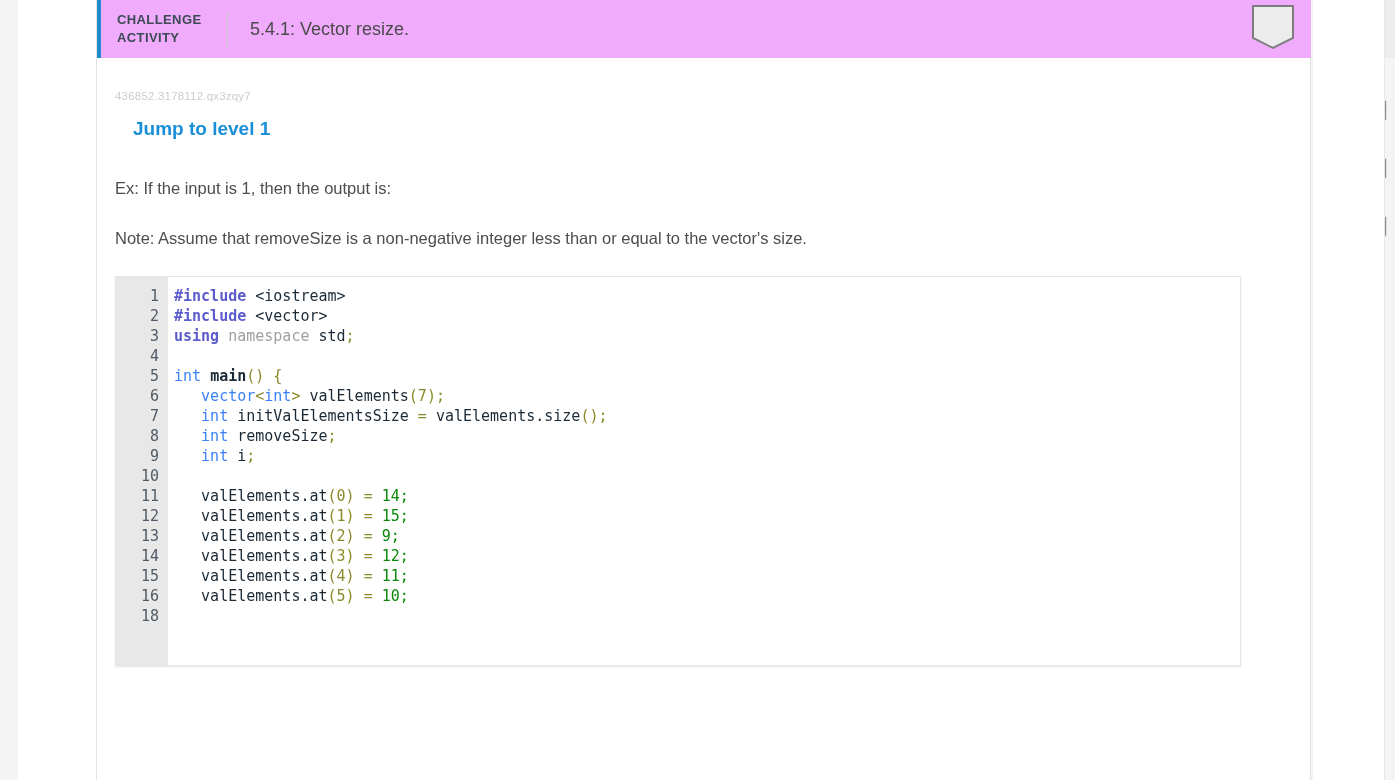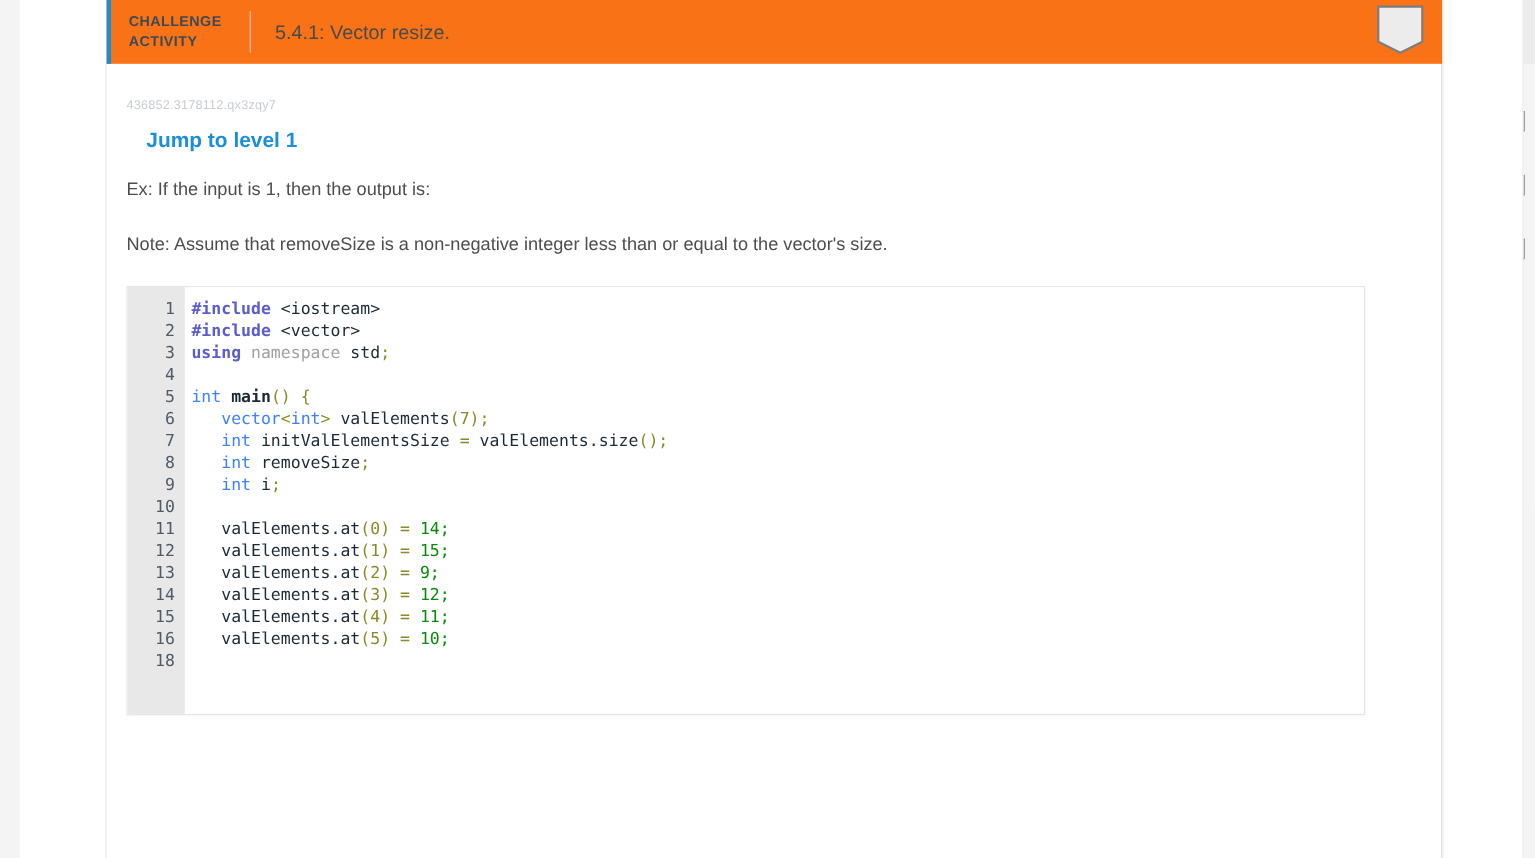--- a/index.html
+++ b/index.html
@@ -34,21 +34,21 @@
     position: absolute; left: 1313px; top: 0;
     width: 72px; height: 780px;
     background: #ffffff;
     border-right: 1px solid #e8e8e8;
   }
 
   
   .activity-header {
     position: absolute; left: 0; top: 0;
     width: 1214px; height: 58px;
-    background: #f97316;
+    background: #f0abfc;
     border-left: 4px solid #1e8bcd;
   }
   .header-inner {
     display: flex; align-items: center; height: 100%;
     padding-left: 16px;
   }
   .chal-label {
     font-size: 13px; font-weight: bold; color: #3b4a54;
     letter-spacing: .4px; line-height: 1.35;
     width: 92px; text-transform: uppercase;
@@ -88,21 +88,21 @@
   .jump-level {
     margin: 16px 0 0 36px;
     font-size: 19px; font-weight: bold; color: #1a8fd8;
   }
 
   .prose {
     margin: 26px 0 0 18px;
     width: 1110px;
     font-size: 16.5px; color: #4d4d4d; line-height: 1.7;
   }
-  .prose.p2 { margin-top: 18px; }
+  .prose.p2 { margin-top: 34px; }
   .prose.note { margin-top: 22px; }
 
   .sample-out {
     margin: 18px 0 0 18px;
     font-family: "DejaVu Sans Mono", "Liberation Mono", monospace;
     font-size: 16px; font-weight: bold; color: #33383c;
     line-height: 1.9;
     letter-spacing: .5px;
   }
   .sample-out div { white-space: pre; }

